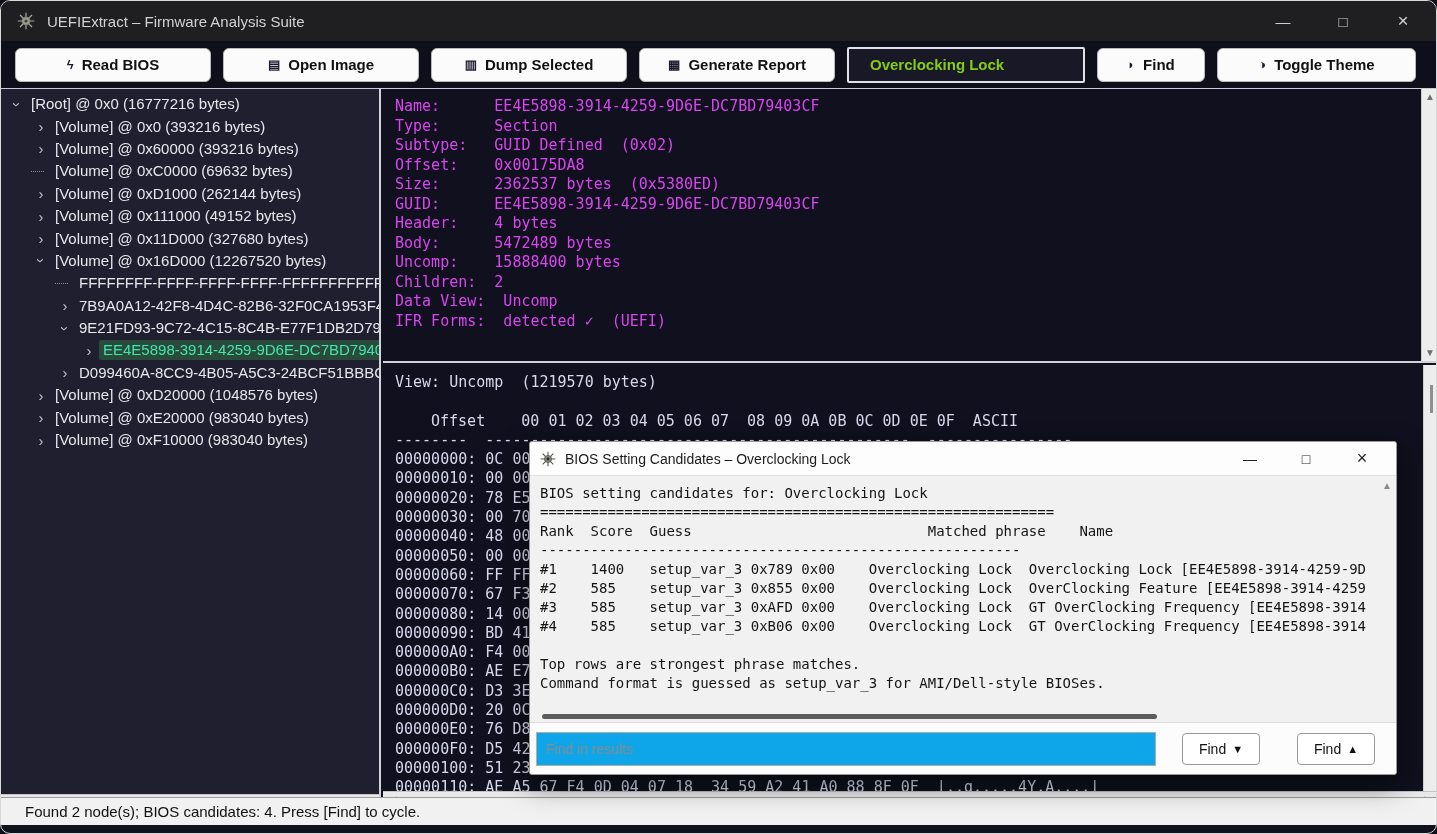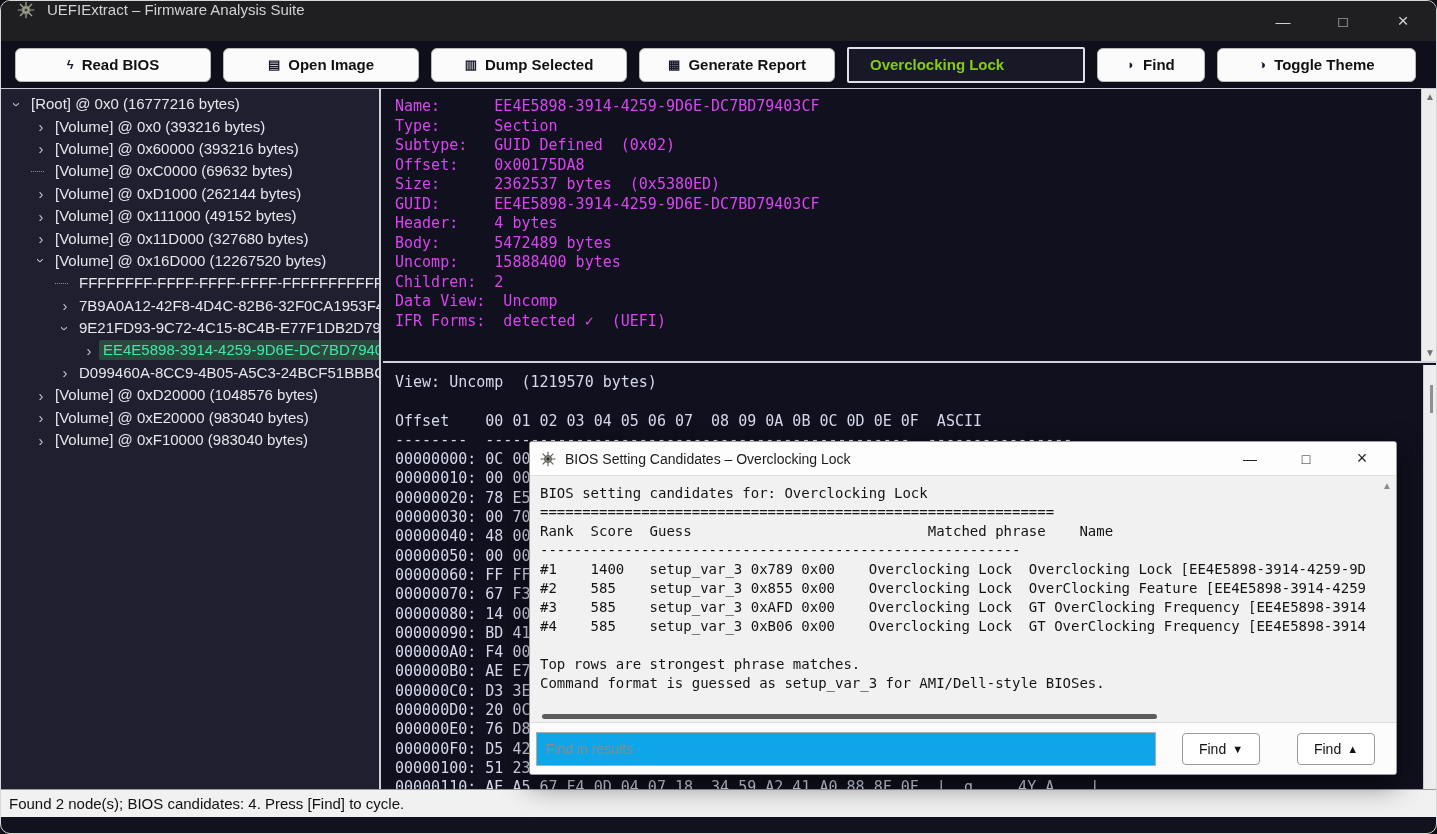--- a/index.html
+++ b/index.html
@@ -3,21 +3,21 @@
 <meta charset="utf-8">
 <style>
   * { box-sizing: border-box; margin: 0; padding: 0; }
   html,body { width: 1437px; height: 834px; background:#101018; font-family:"Liberation Sans",sans-serif; }
   .window {
     position:absolute; left:0; top:0; width:1437px; height:834px;
     background:#12121f; border:1px solid #d8d8d8; border-radius:10px; overflow:hidden;
   }
   
   .titlebar { position:absolute; left:0; top:0; width:100%; height:40px; background:#1f1f22;
-    display:flex; color:#d2d2d4; font-size:15px; }
+    display:flex; align-items:center; color:#d2d2d4; font-size:15px; }
   .titlebar .app-icon { margin:0 12px 0 16px; display:flex; }
   .win-controls { margin-left:auto; display:flex; align-items:center; gap:42px; padding-right:24px; color:#cfcfcf; }
   .win-controls span { font-size:15px; cursor:default; width:18px; text-align:center; }
   
   .toolbar { position:absolute; left:0; top:40px; width:100%; height:48px; background:#0f0f1c;
     display:flex; align-items:center; gap:12px; padding:0 14px; border-bottom:1px solid #c9ccd4; }
   .tb-btn { height:34px; background:#fbfbfb; border:1px solid #b9b9b9; border-radius:6px;
     font-family:"Liberation Sans",sans-serif; font-size:15px; font-weight:bold; color:#111;
     display:flex; align-items:center; justify-content:center; gap:8px; cursor:pointer; }
   .tb-btn.w1 { width:196px; } .tb-btn.w2 { width:108px; } .tb-btn.w3 { width:199px; }
@@ -41,29 +41,29 @@
   .details-panel { position:absolute; left:0; top:0; width:100%; height:274px; background:#10101e;
     border-bottom:2px solid #cfd2da; padding:8px 12px; overflow:hidden; }
   .pre-line, .pre { white-space:pre; font-family:"DejaVu Sans Mono","DejaVu Sans",monospace; }
   .details-panel .pre-line { color:#d946ef; font-size:15px; line-height:19.5px; }
   .v-scroll { position:absolute; right:0; top:0; width:17px; height:100%; background:#ededed; border-left:1px solid #cfcfcf;
     display:flex; flex-direction:column; justify-content:space-between; align-items:center; padding:3px 0; }
   .v-scroll .arr { color:#6f6f6f; font-size:10px; line-height:10px; cursor:pointer; }
   .hex-panel { position:absolute; left:0; top:276px; width:100%; height:442px; background:#10101e;
     padding:8px 12px; overflow:hidden; }
   .hex-panel .pre-line { color:#d6d8ec; font-size:15px; line-height:19.3px; }
-  .hex-header { margin-top:19.3px; }
+  .hex-header { margin-top:19.3px;margin-left:36px; }
   .hex-vscroll { position:absolute; right:0; top:0; width:15px; height:calc(100% - 16px); background:#ededed; border-left:1px solid #cfcfcf; }
   .hex-vthumb { position:absolute; left:6px; top:20px; width:3px; height:28px; background:#8f8f8f; cursor:pointer; }
   .hex-hscroll { position:absolute; left:0; bottom:0; width:100%; height:16px; background:#e9e9e9; border-top:1px solid #c4c4c4;
     display:flex; align-items:center; justify-content:space-between; padding:0 6px; }
   .hex-hscroll .arr { color:#6f6f6f; font-size:10px; cursor:pointer; }
   
-  .statusbar { position:absolute; left:0; bottom:16px; width:100%; height:28px; background:#f1f1f1;
-    border-top:1px solid #9a9a9a; display:flex; align-items:center; padding-left:8px;
+  .statusbar { position:absolute; left:0; bottom:8px; width:100%; height:28px; background:#f1f1f1;
+    border-top:1px solid #9a9a9a; display:flex; align-items:center; padding-left:24px;
     color:#111; font-size:15px; }
   
   .dialog { position:absolute; left:528px; top:440px; width:868px; height:334px; background:#f1f1f1;
     border:1px solid #9a9a9a; border-radius:3px; box-shadow:0 10px 28px rgba(0,0,0,.5); z-index:10; overflow:hidden; }
   .dlg-titlebar { position:absolute; left:0; top:0; width:100%; height:34px; background:#fdfdfd;
     border-bottom:1px solid #e0e0e0; display:flex; align-items:center; color:#1b1b1b; font-size:14px; }
   .dlg-titlebar .app-icon { margin:0 9px 0 10px; display:flex; }
   .dlg-controls { margin-left:auto; display:flex; align-items:center; gap:40px; padding-right:26px; color:#222; }
   .dlg-controls span { font-size:14px; width:16px; text-align:center; cursor:pointer; }
   .dlg-body { position:absolute; left:0; top:34px; width:100%; height:248px; padding:8px 10px; overflow:hidden; }

